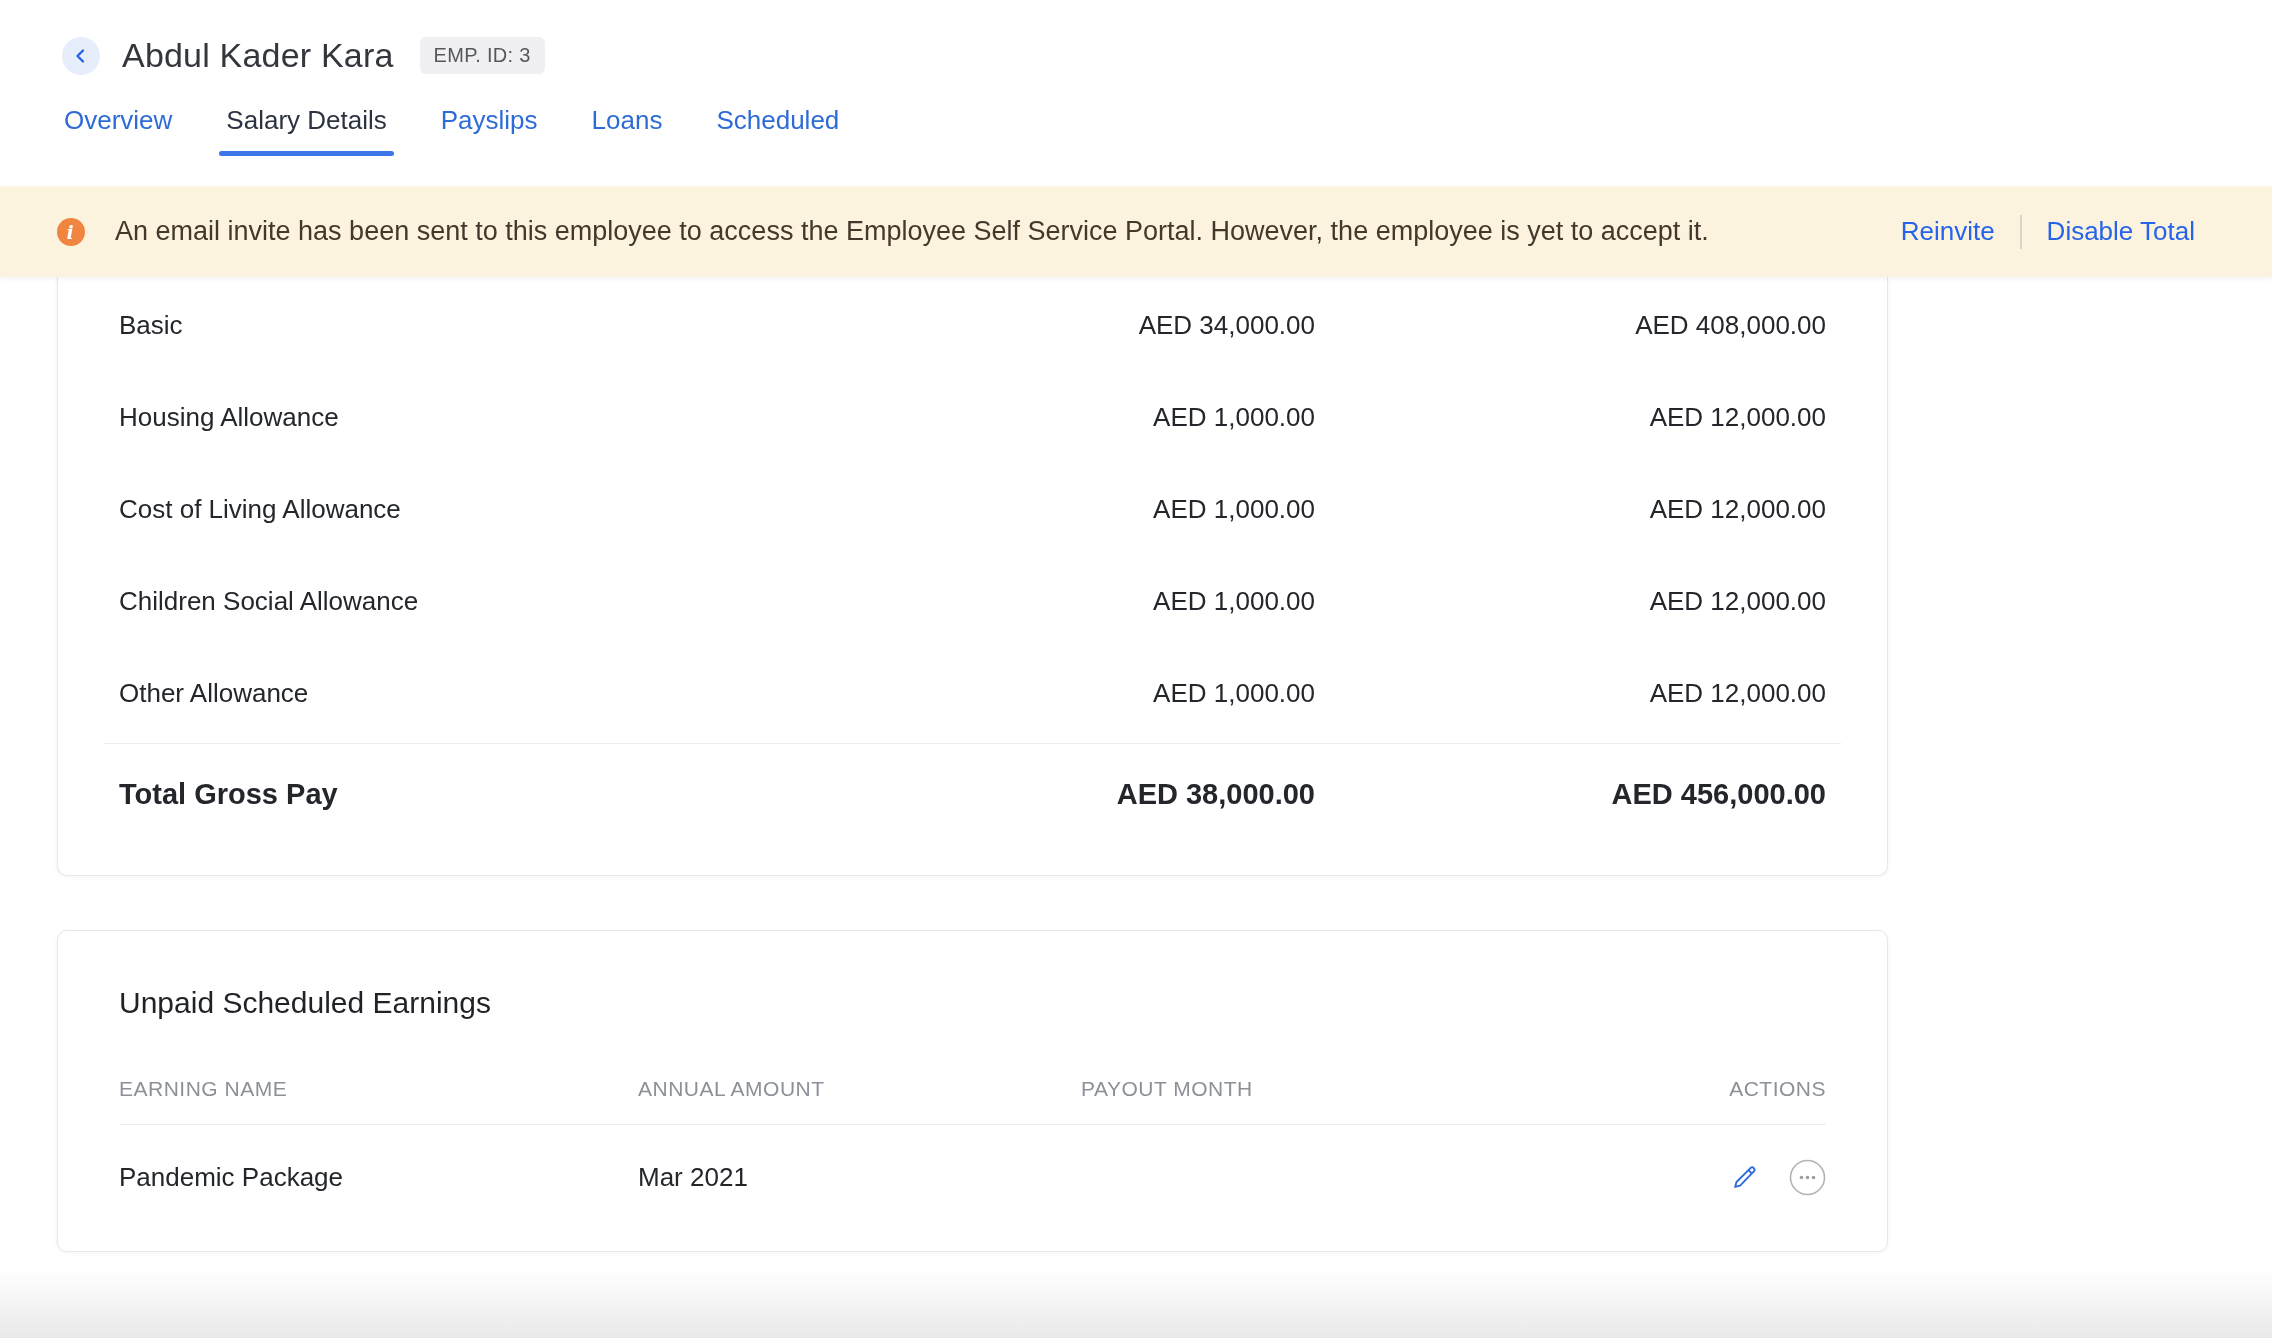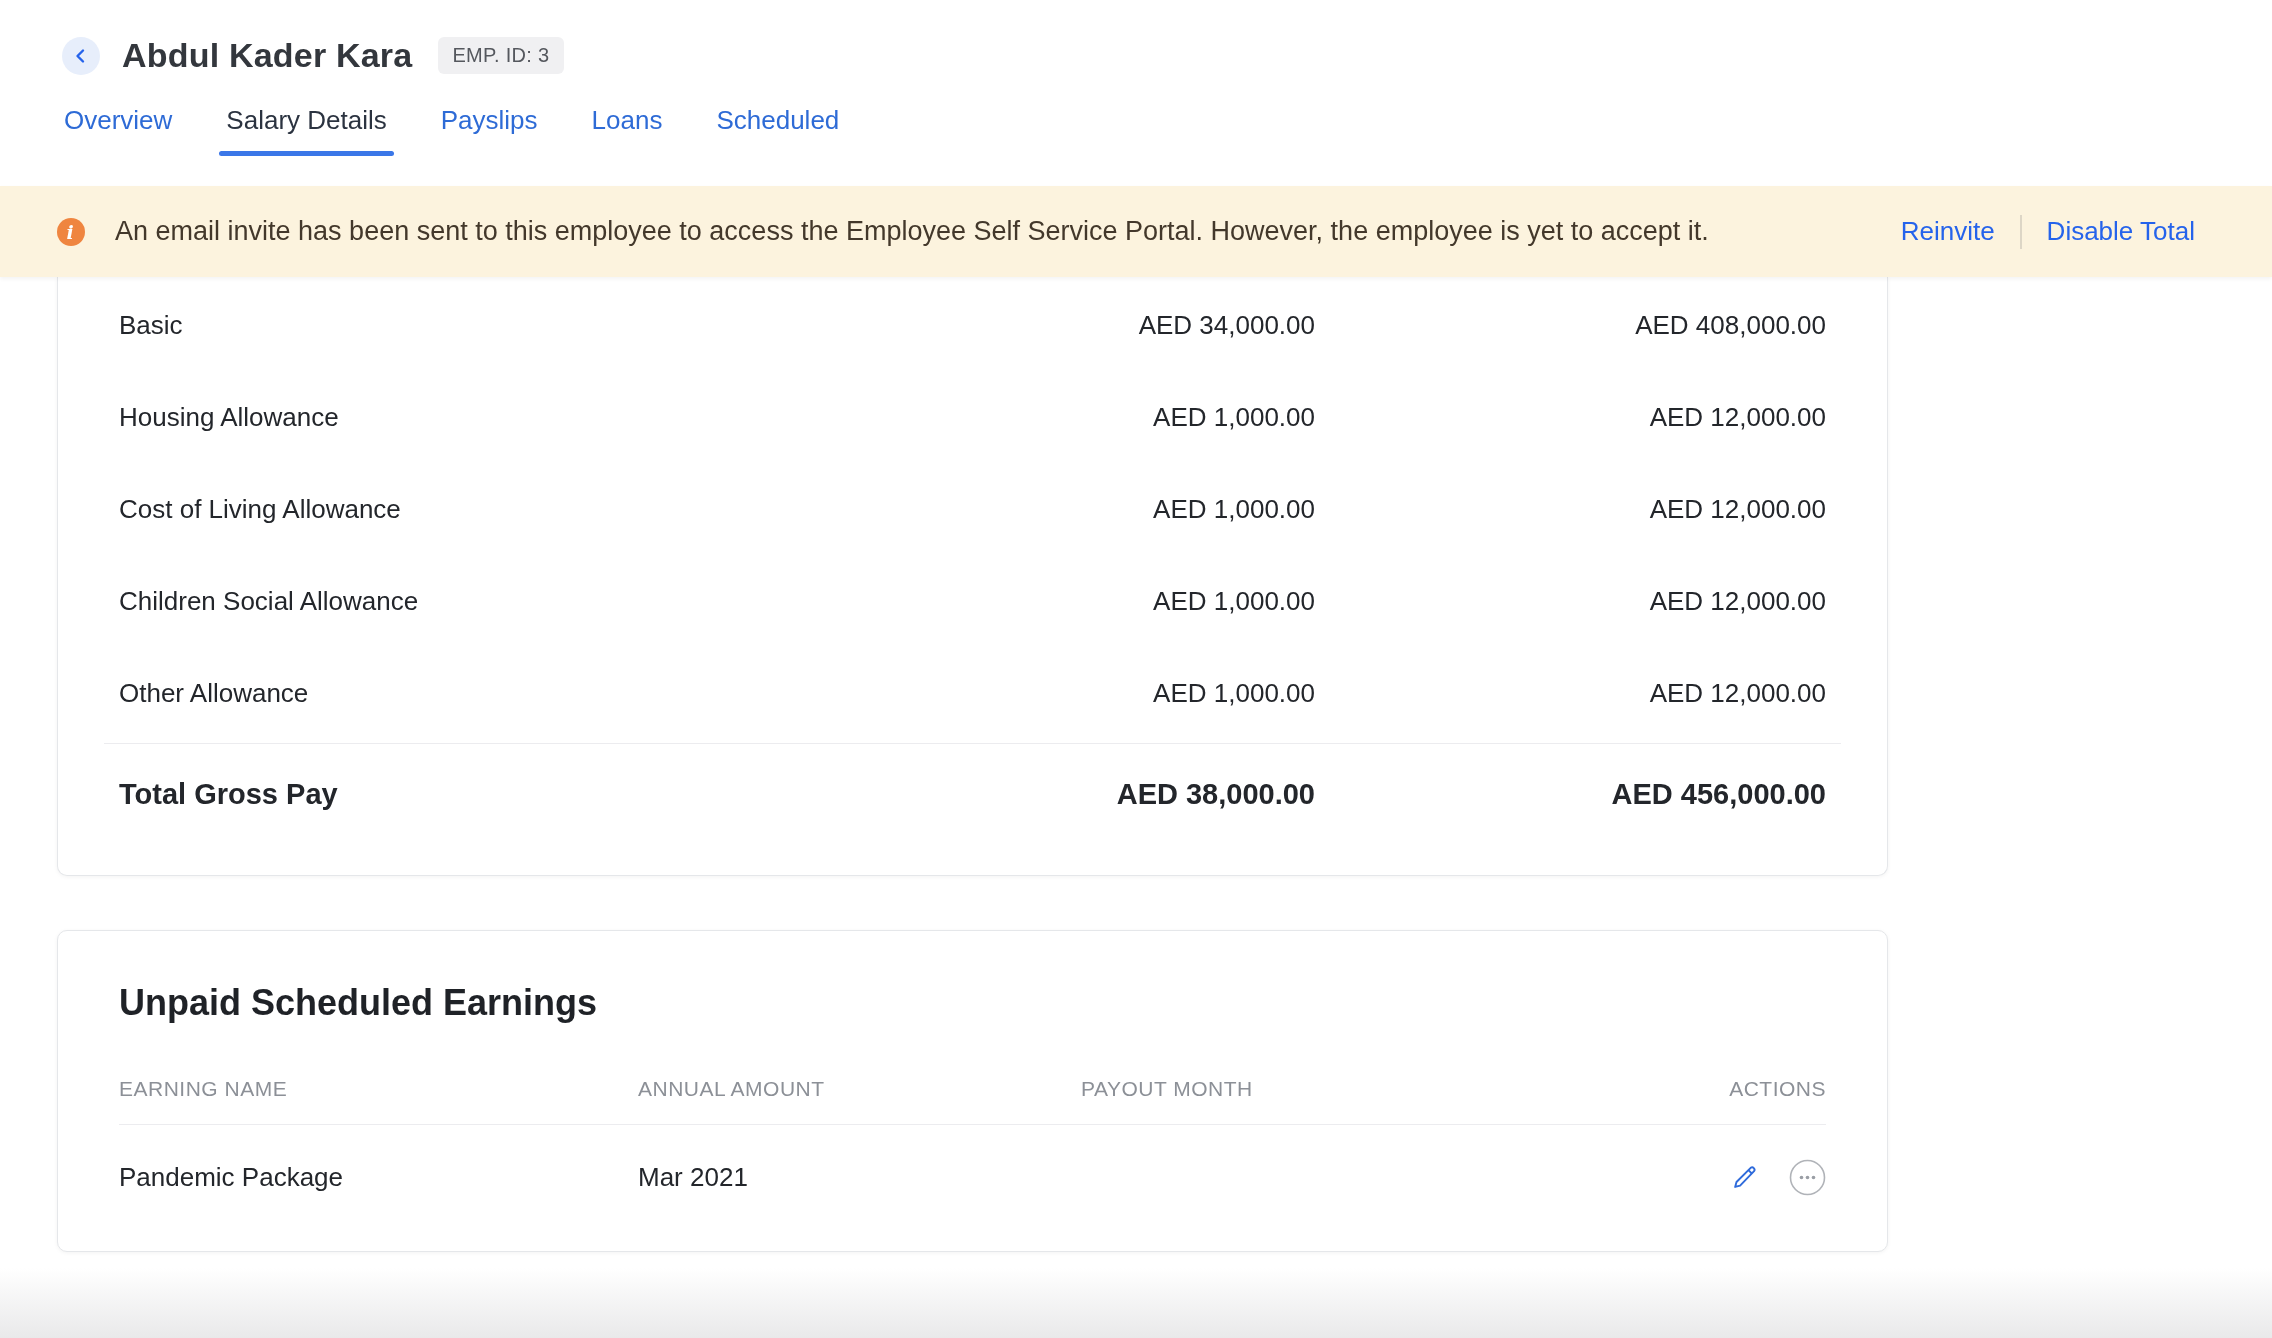--- a/index.html
+++ b/index.html
@@ -4,21 +4,21 @@
 <style>
   * { margin:0; padding:0; box-sizing:border-box; }
   html,body { width:2272px; height:1338px; overflow:hidden; background:#ffffff;
     font-family:"Liberation Sans","DejaVu Sans",sans-serif; color:#23262b; }
 
   
   .header { position:relative; height:186px; background:#ffffff; }
   .header-row { display:flex; align-items:center; padding:36px 0 0 62px; }
   .back-btn { width:38px; height:38px; border-radius:50%; background:#e7eefb;
     display:flex; align-items:center; justify-content:center; cursor:pointer; flex:0 0 auto; }
-  .page-title { margin-left:22px; font-size:34px; font-weight:700; color:#33373d; letter-spacing:.2px; }
+  .page-title { margin-left:22px; font-size:34px; font-weight:400; color:#33373d; letter-spacing:.2px; }
   .emp-badge { margin-left:26px; background:#f0f0f2; color:#55585e; font-size:20px;
     padding:7px 14px; border-radius:6px; letter-spacing:.3px; }
 
   .tabs { display:flex; gap:40px; padding-left:57px; margin-top:30px; }
   .tab { font-size:26px; color:#2e6bd6; padding:0 7px 20px 7px; cursor:pointer; position:relative; }
   .tab.active { color:#2b3340; font-weight:400; }
   .tab.active::after { content:""; position:absolute; left:0; right:0; bottom:0;
     height:5px; background:#3b77e8; border-radius:3px; }
 
   
@@ -40,21 +40,21 @@
 
   
   .srow { display:flex; align-items:center; height:92px; font-size:26px; }
   .srow .name { flex:1; color:#23262b; }
   .srow .monthly { width:340px; text-align:right; }
   .srow .annual { width:511px; text-align:right; }
   .sdivider { height:1px; background:#ececef; margin:4px -15px 0 -15px; }
   .srow.total { height:100px; font-size:29px; font-weight:700; }
 
   
-  .e-title { font-size:36px; font-weight:700; color:#1f2227; line-height:36px; }
+  .e-title { font-size:30px; font-weight:400; color:#1f2227; line-height:36px; }
   .ehead { display:flex; margin-top:56px; font-size:21px; color:#8c9097; letter-spacing:.5px; }
   .erow { display:flex; align-items:center; height:104px; font-size:26px; color:#23262b; }
   .col-name { width:519px; }
   .col-annual { width:443px; }
   .col-payout { flex:1; }
   .col-actions { width:200px; text-align:right; }
   .edivider { height:1px; background:#ececef; margin-top:23px; }
   .actions-cell { display:flex; justify-content:flex-end; align-items:center; gap:30px; }
   .icon-btn { display:flex; align-items:center; justify-content:center; cursor:pointer; }
 

